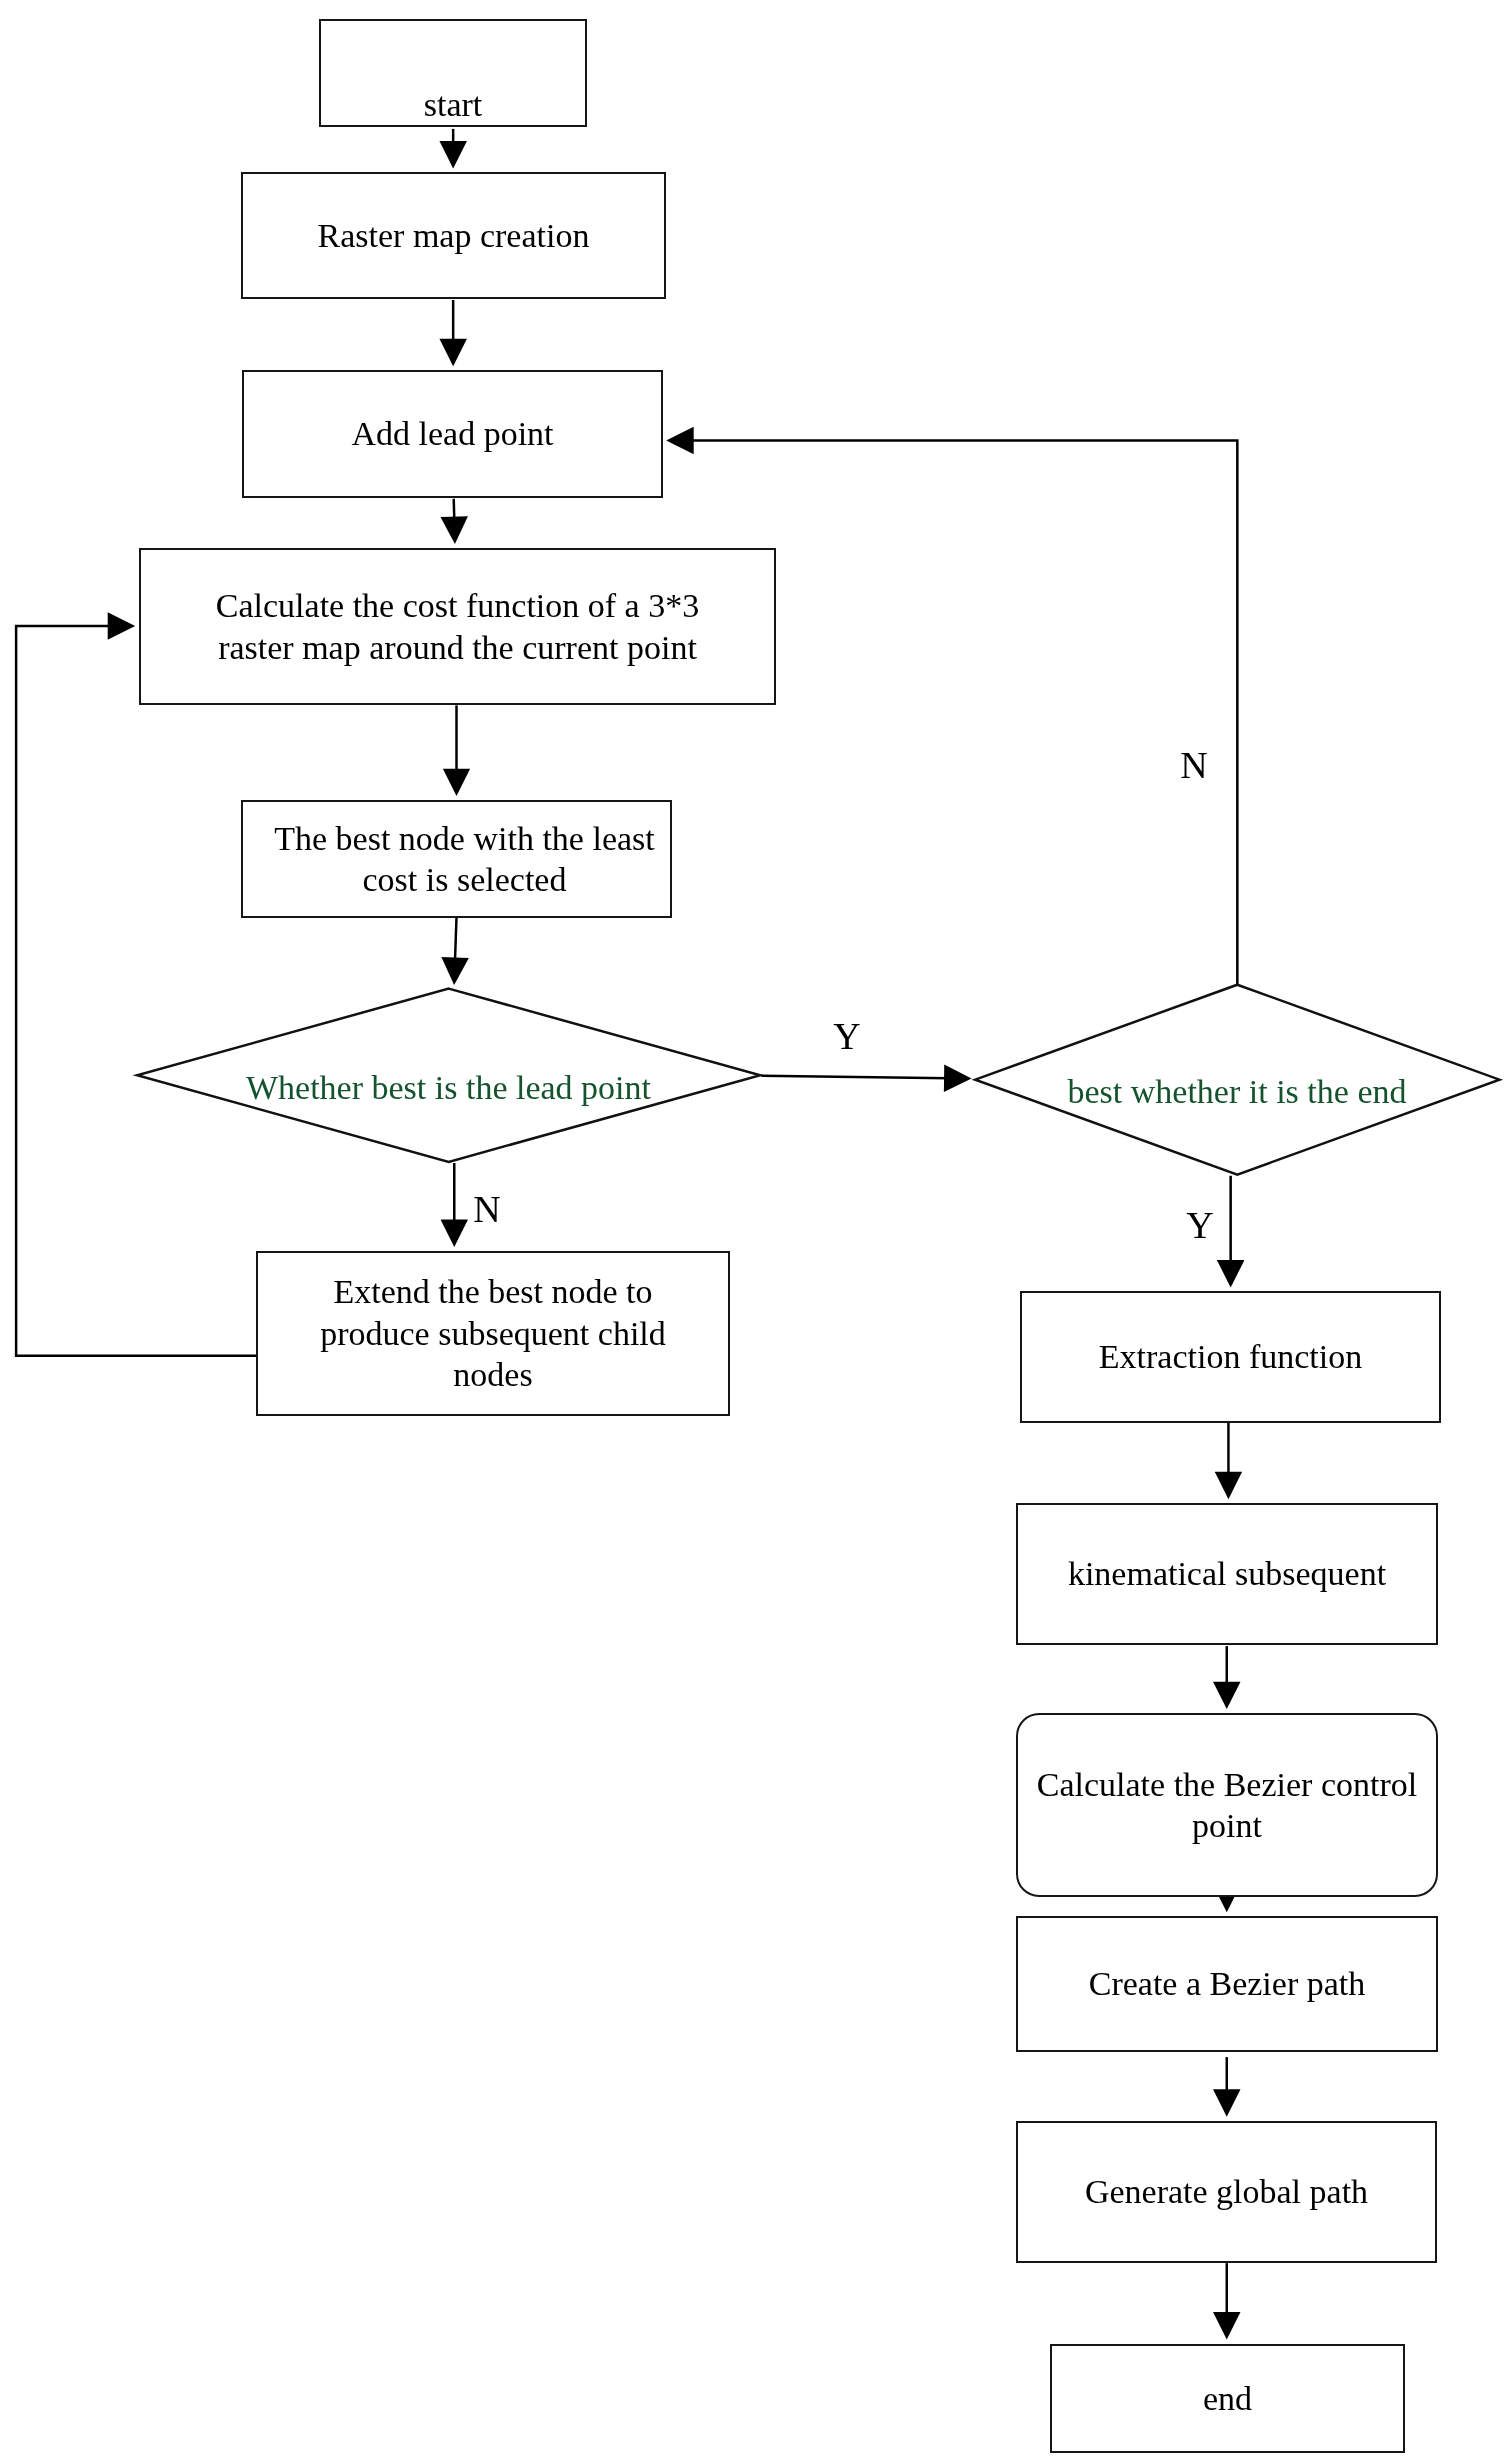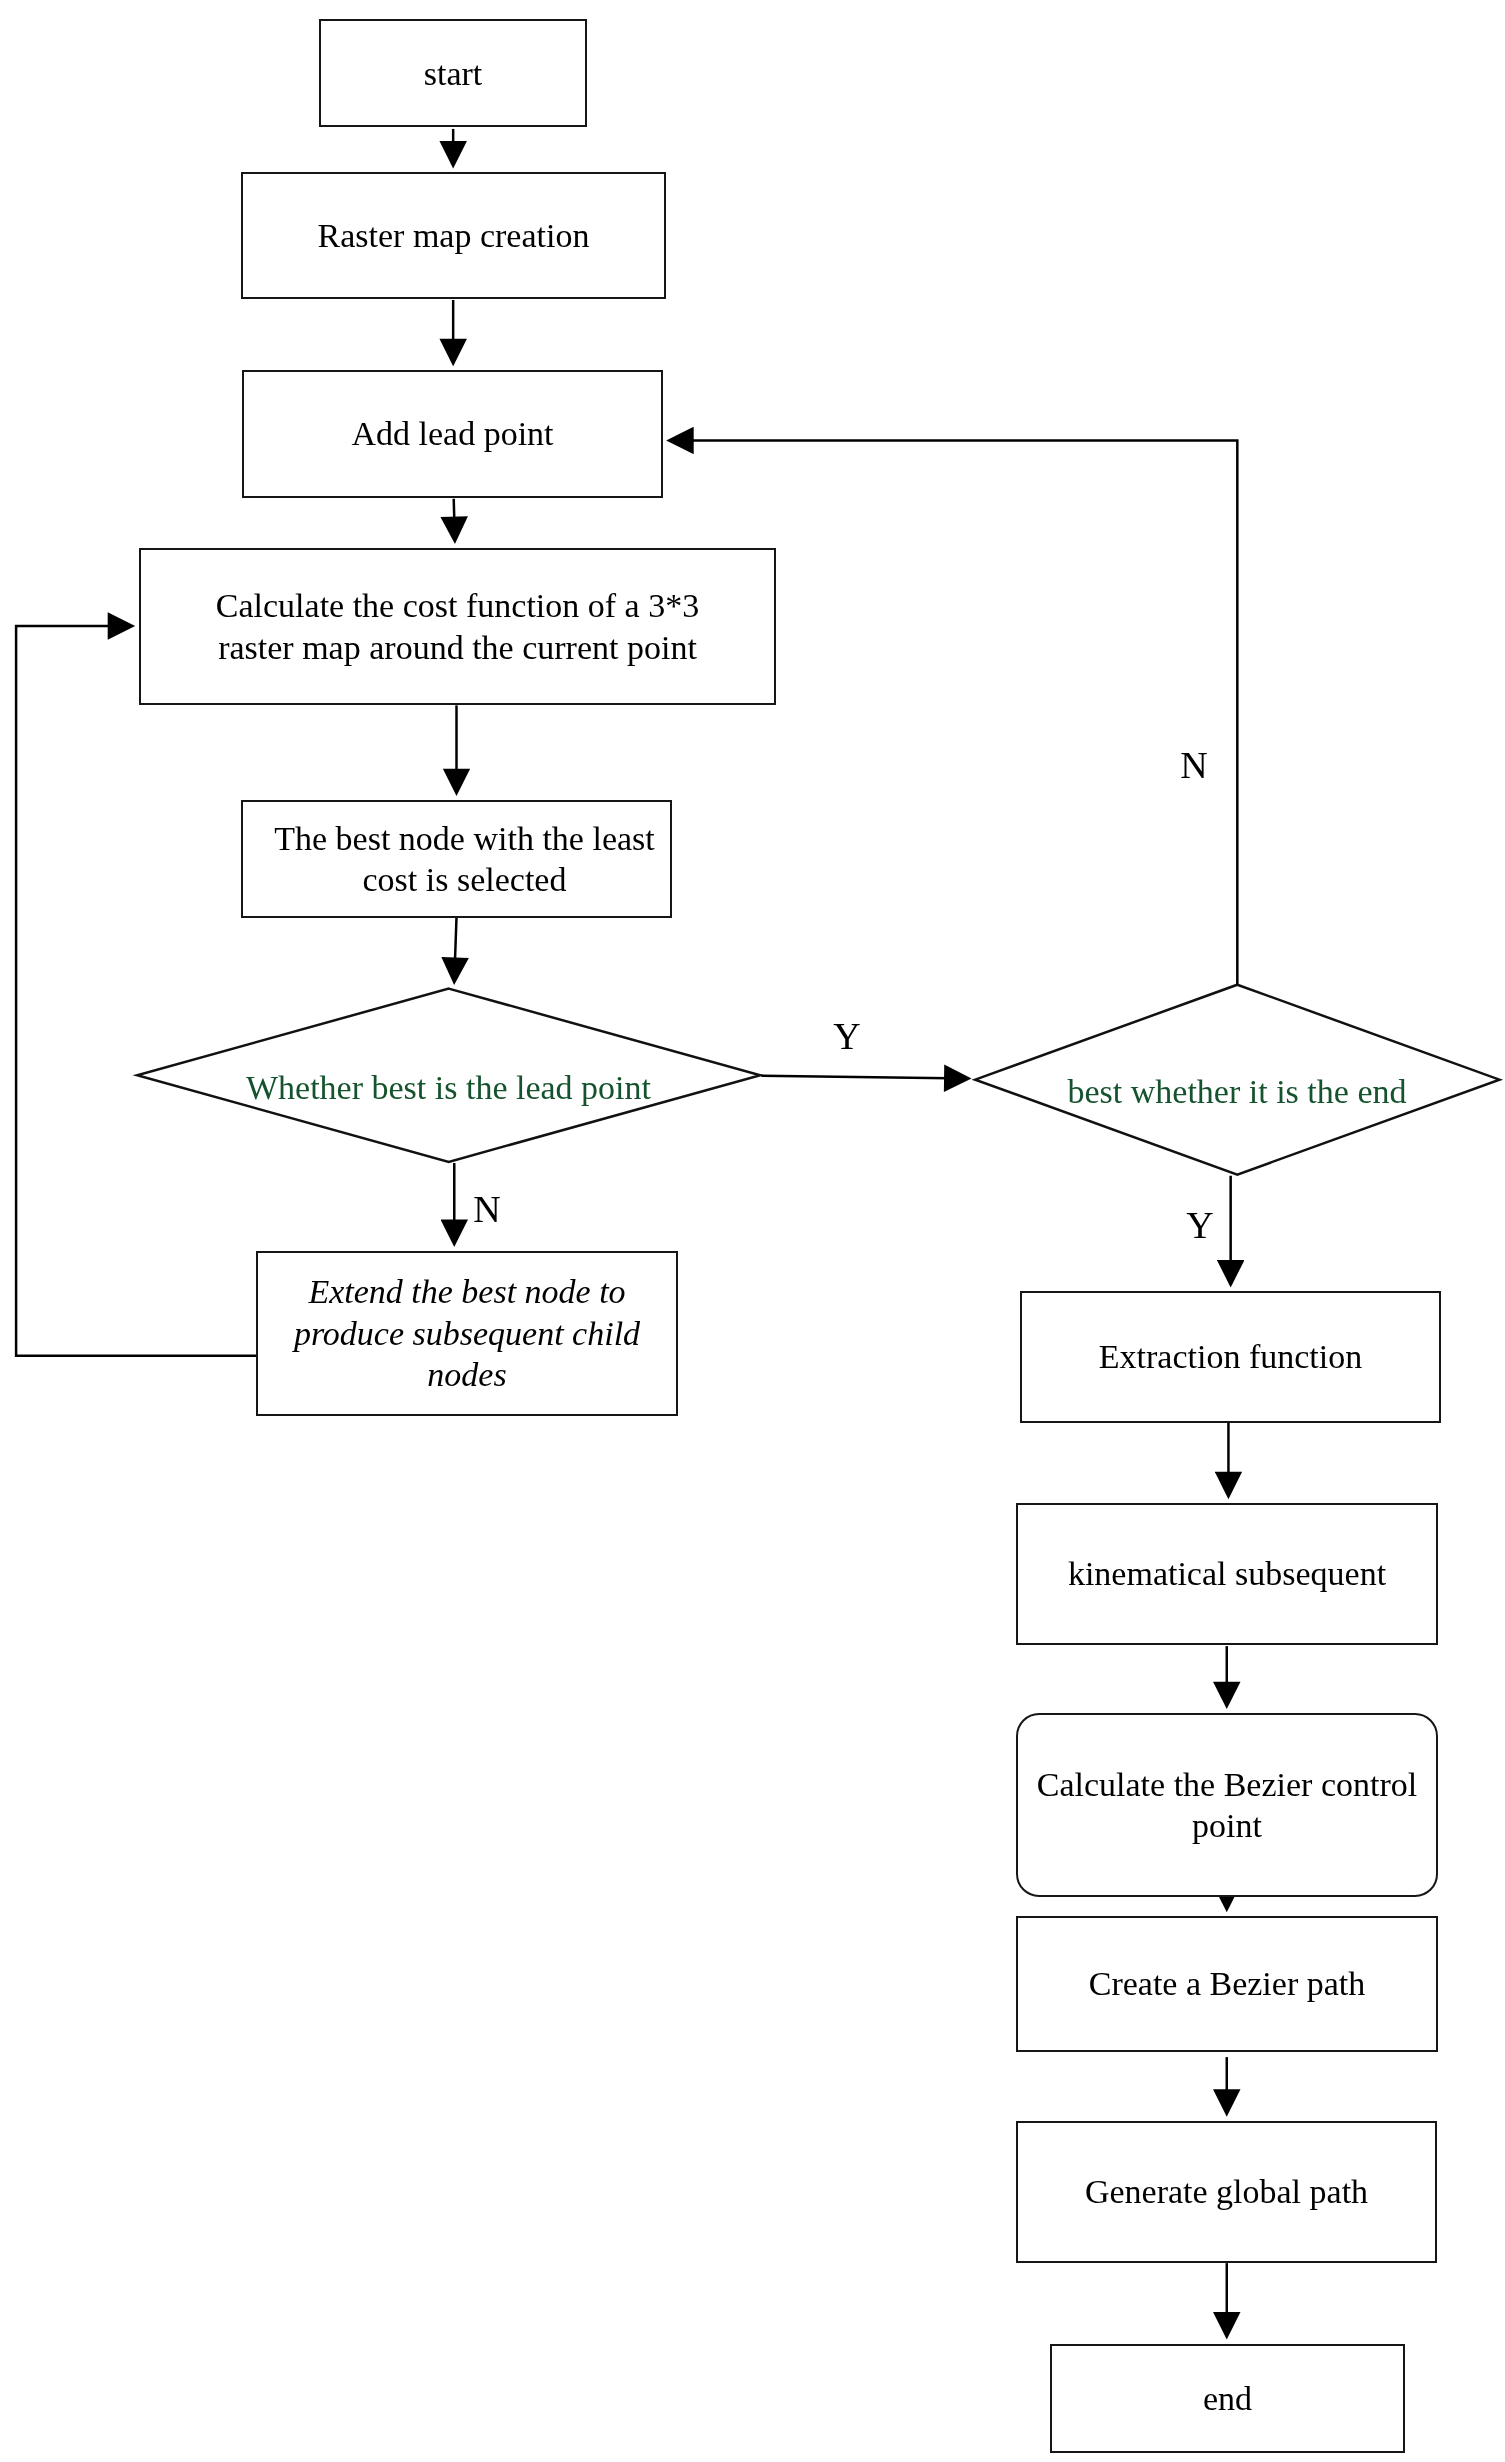--- a/index.html
+++ b/index.html
@@ -91,41 +91,41 @@
     <line x1="2209" y1="2964" x2="2209" y2="3070" stroke="#000" stroke-width="4.5" marker-end="url(#arrow)"></line>
     <line x1="2209" y1="3342" x2="2209" y2="3436" stroke="#000" stroke-width="4.5" marker-end="url(#arrow)"></line>
     <line x1="2209" y1="3704" x2="2209" y2="3804" stroke="#000" stroke-width="4.5" marker-end="url(#arrow)"></line>
     <line x1="2209" y1="4075" x2="2209" y2="4205" stroke="#000" stroke-width="4.5" marker-end="url(#arrow)"></line>
 
     <polyline points="461,2441 29,2441 29,1127 236,1127" fill="none" stroke="#000" stroke-width="4.5" marker-end="url(#arrow)"></polyline>
 
     <polyline points="2228,1772 2228,793 1207,793" fill="none" stroke="#000" stroke-width="4.5" marker-end="url(#arrow)"></polyline>
   </svg>
 
-  <div class="node" style="left:319px; top:19.4px; width:268px; height:108px;">
+  <div class="node" style="left:319px; top:19.4px; width:268px; height:108px;align-items:flex-end;">
     <span class="lbl">start</span>
   </div>
 
   <div class="node" style="left:241px; top:172px; width:425px; height:127px;">
     <span class="lbl">Raster map creation</span>
   </div>
 
   <div class="node" style="left:242px; top:370px; width:421px; height:128px;">
     <span class="lbl">Add lead point</span>
   </div>
 
   <div class="node" style="left:139px; top:548px; width:637px; height:157px;">
     <span class="lbl w1000">Calculate the cost function of a 3*3 raster map around the current point</span>
   </div>
 
   <div class="node" style="left:241px; top:800px; width:431px; height:118px;justify-content:flex-end;">
     <span class="lbl w740">The best node with the least cost is selected</span>
   </div>
 
-  <div class="node" style="left:256px; top:1251px; width:422px; height:165px;font-style:italic;">
+  <div class="node" style="left:256px; top:1251px; width:474px; height:165px;">
     <span class="lbl w640">Extend the best node to produce subsequent child nodes</span>
   </div>
 
   <div class="node" style="left:1020px; top:1291px; width:421px; height:132px;">
     <span class="lbl">Extraction function</span>
   </div>
 
   <div class="node" style="left:1016px; top:1503px; width:422px; height:142px;">
     <span class="lbl">kinematical subsequent</span>
   </div>

